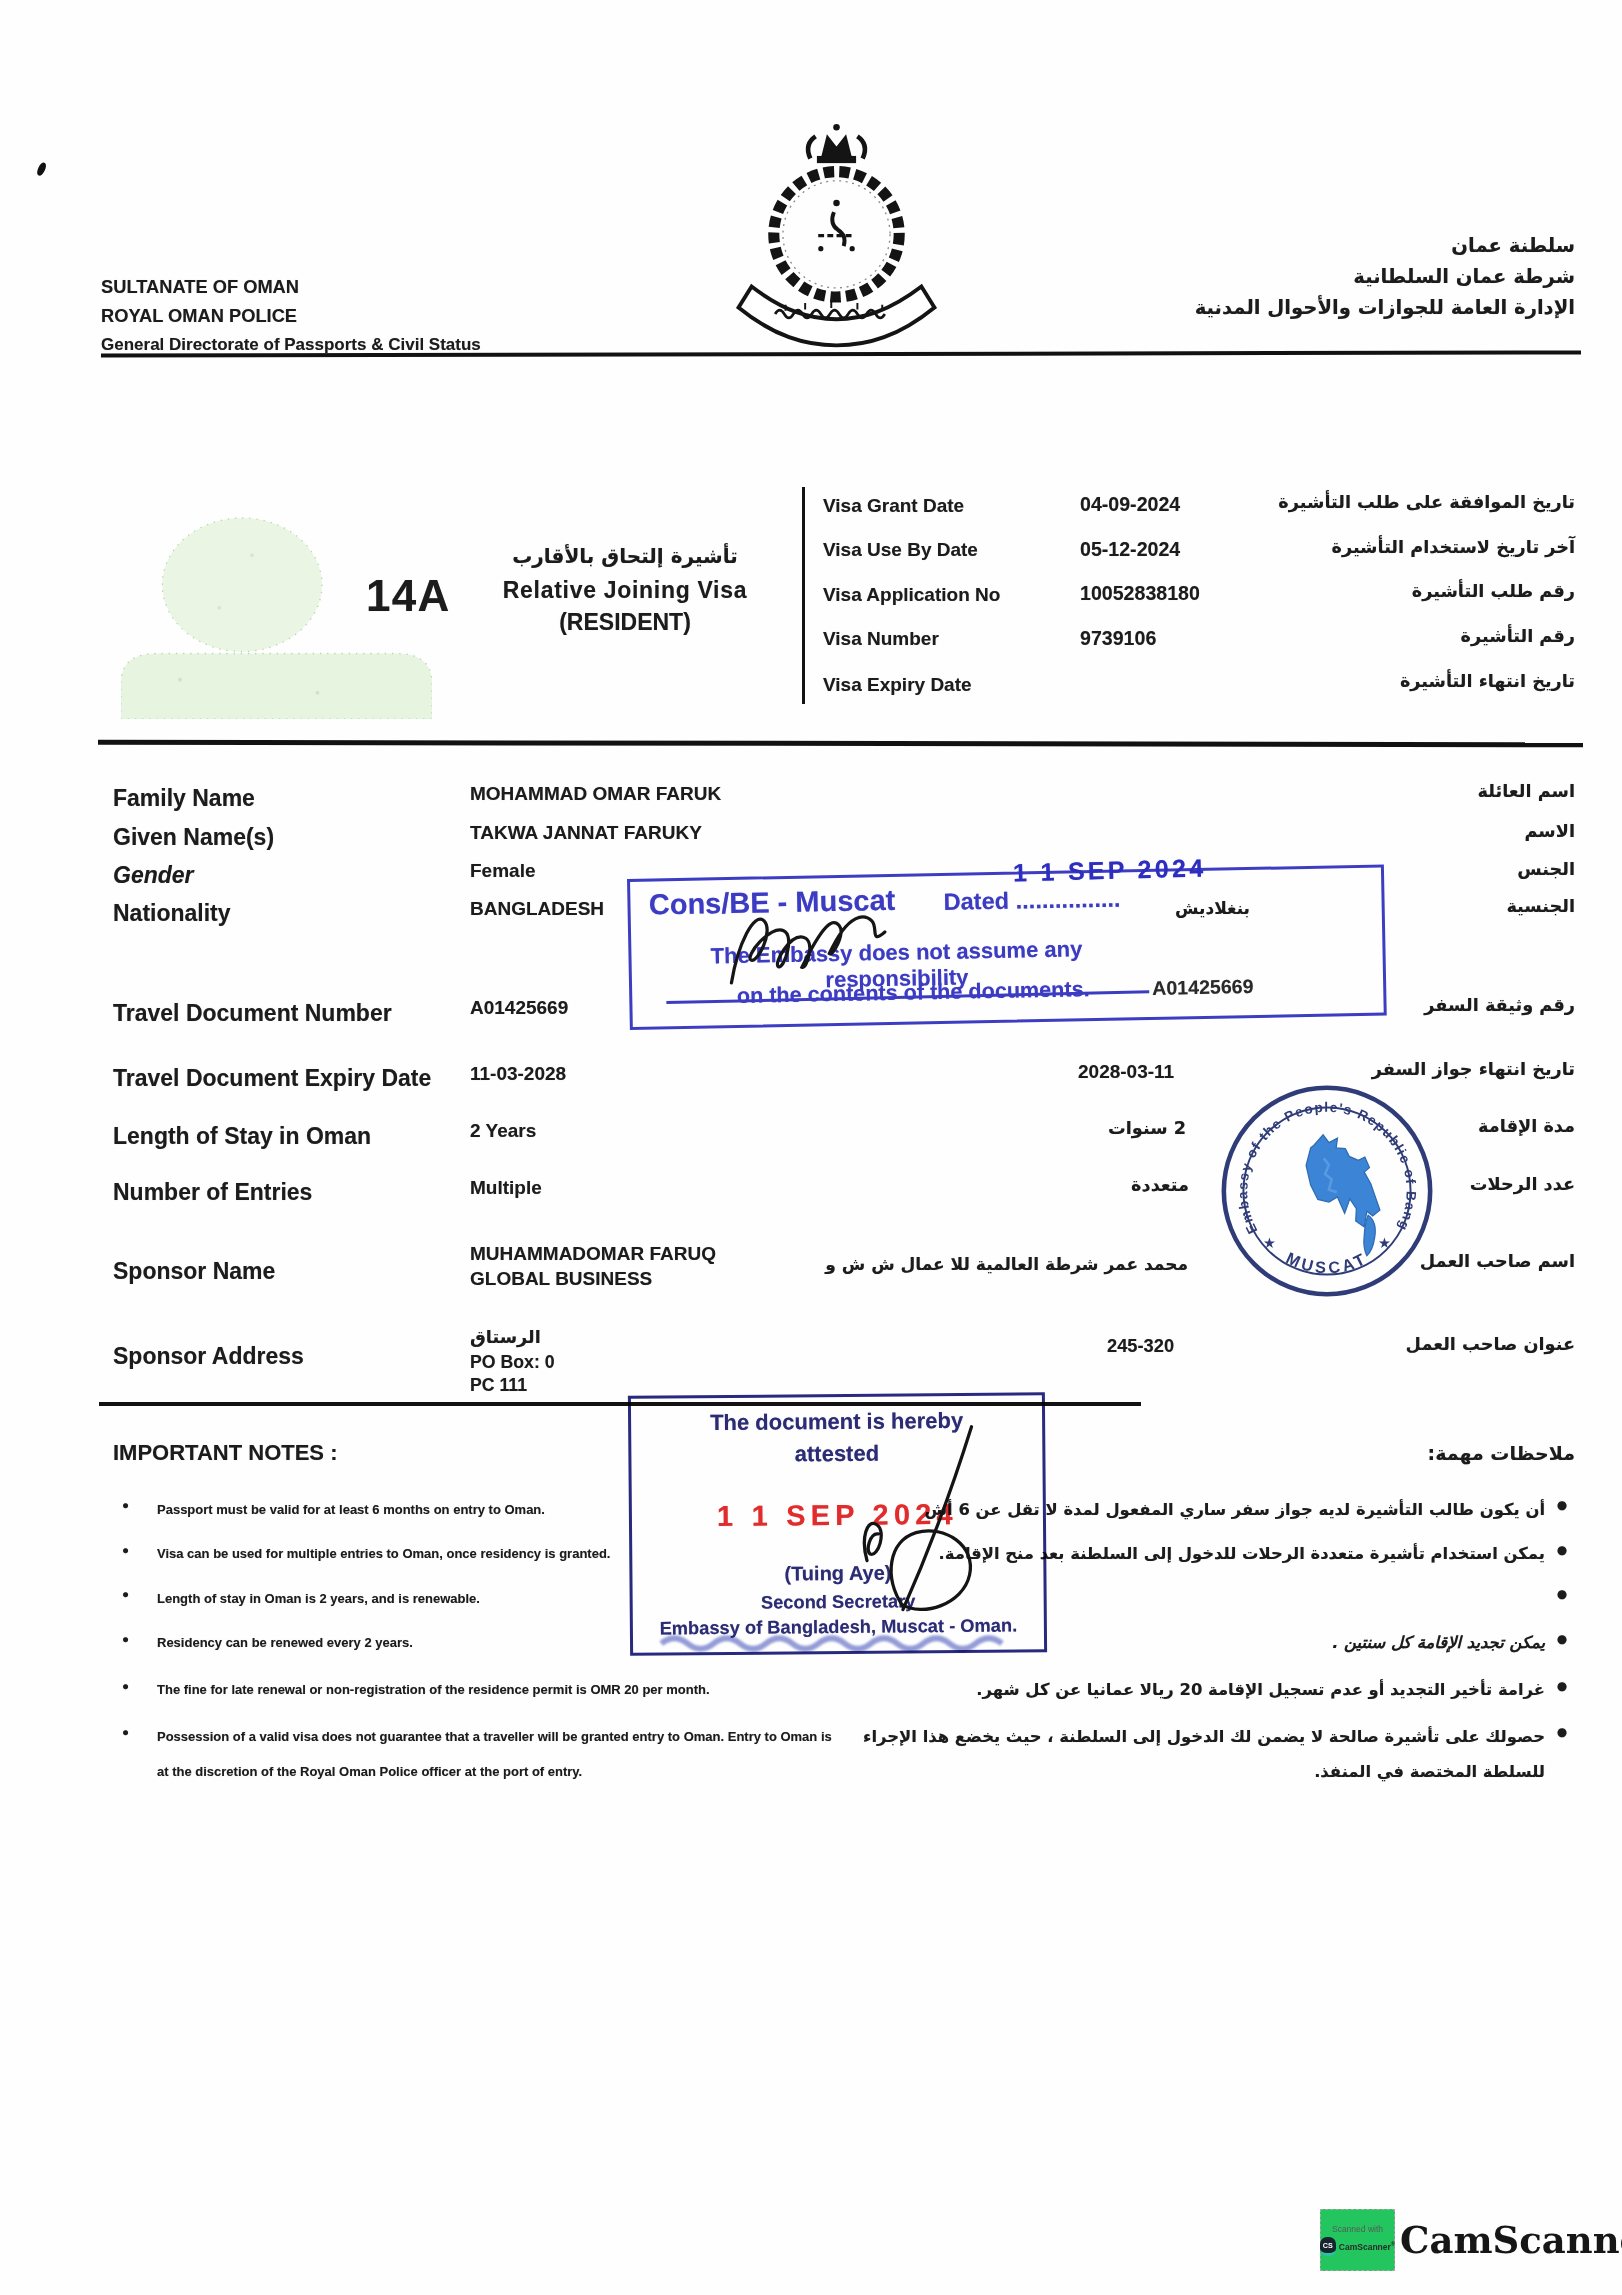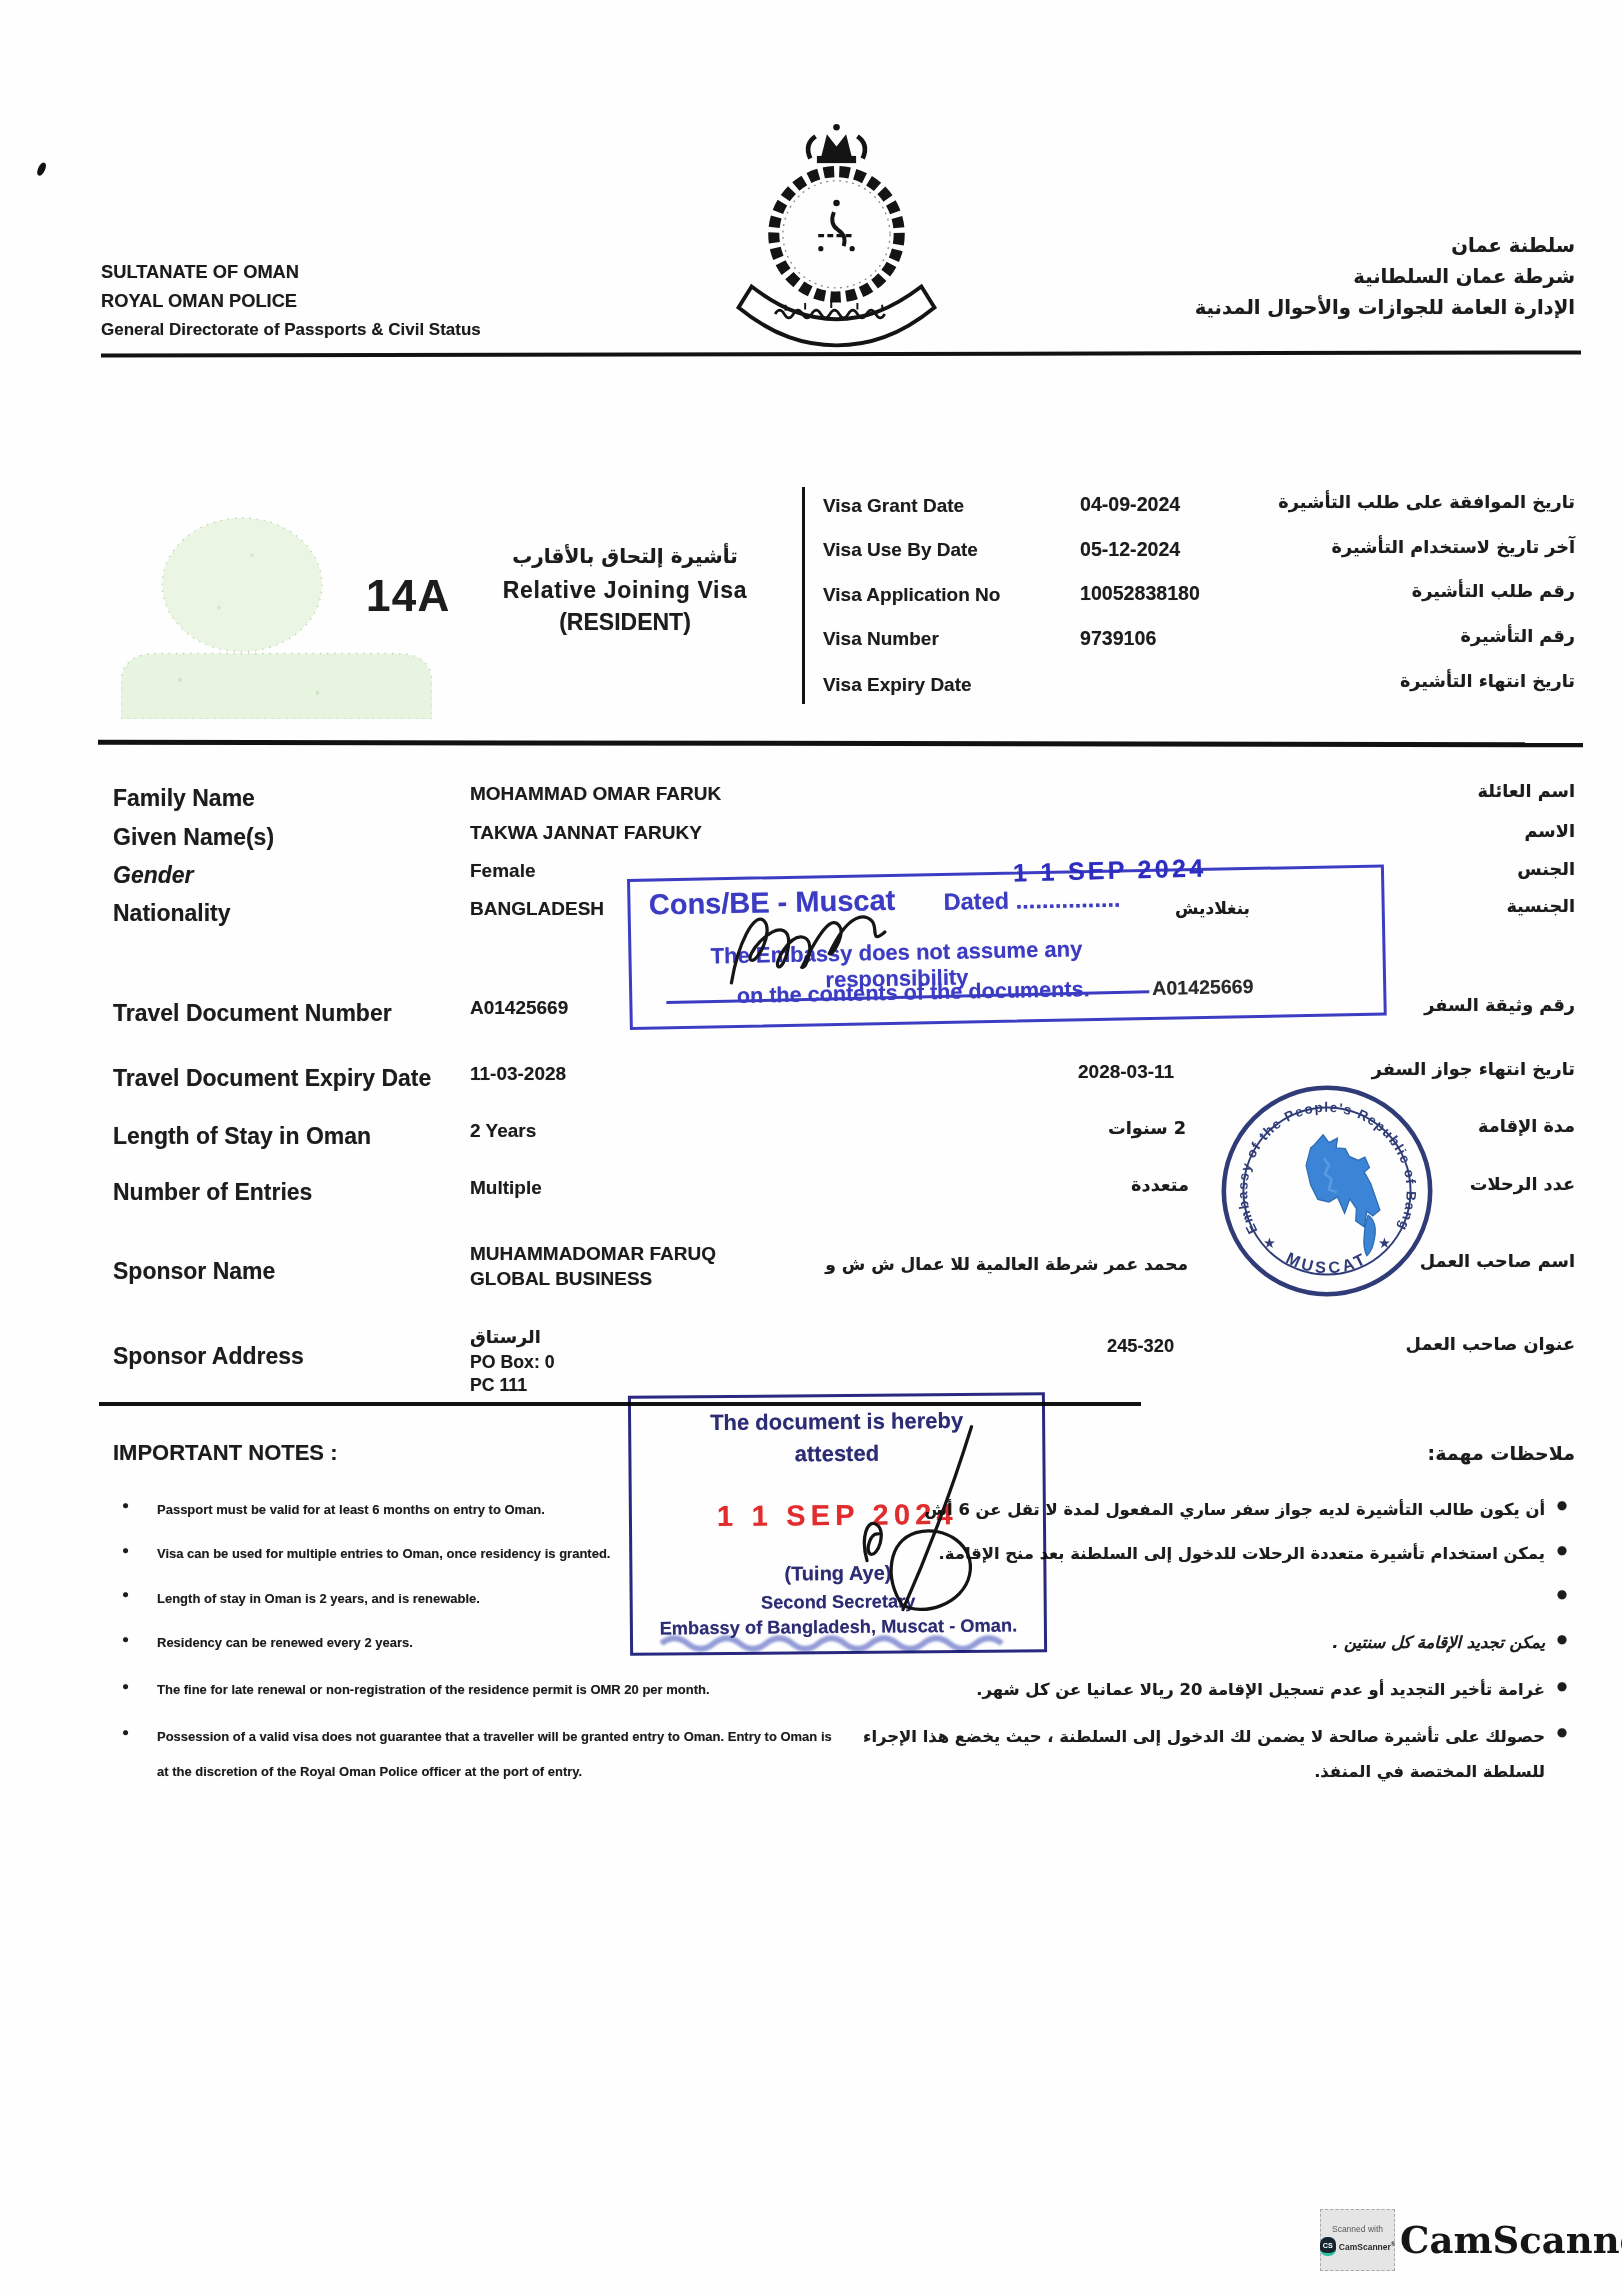--- a/index.html
+++ b/index.html
@@ -15,38 +15,38 @@
   .vlbl{font-size:19px;}
   .vval{font-size:19.6px;}
   .note-en{font-size:13px;line-height:34px;width:681px;}
   .note-ar{font-size:16.4px;line-height:34px;width:746px;text-align:right;}
   .dot{font-size:11.8px;}
   .stampblue{color:#2d2dc0;font-weight:700;text-shadow:0 0 0.7px rgba(45,45,192,.5);}
   .stamp-box{border:3.3px solid #2e2ec0;opacity:.93;mix-blend-mode:multiply;}
   .attest-box{border:3.3px solid #1d1d78;opacity:.95;mix-blend-mode:multiply;color:#20206e;}
   .attest-box div{text-shadow:0 0 0.7px rgba(30,30,110,.5);}
   .center{text-align:center;width:100%;}
-  .badge{border:1.3px dashed #a8a8a8;background:#e5e5e5;display:flex;flex-direction:column;
+  .badge{border:1.3px dashed #a8a8a8;background:#22c55e;display:flex;flex-direction:column;
          align-items:center;justify-content:center;gap:3.3px;}
   .badge .sw{font-size:8.5px;color:#5a5a5a;font-weight:400;font-family:"Liberation Sans",sans-serif;}
   .csrow{display:flex;align-items:center;gap:3.3px;}
   .csicon{width:15.7px;height:15.7px;background:#16242e;border-radius:7px;border-bottom:3.3px solid #2cc2a5;
           color:#fff;font-size:7.2px;font-weight:700;display:flex;align-items:center;justify-content:center;}
   .csname{font-size:8.5px;font-weight:700;color:#2b2b2b;}
   .brand{font-family:"DejaVu Serif",serif;font-weight:700;font-size:37px;color:#161616;}
   sup{font-size:5.9px;}
 </style>
 </head>
 <body>
 
 <div class="page">
 
   <div class="abs" style="left:38px;top:162px;width:6.5px;height:14.4px;background:#111;border-radius:50%;transform:rotate(25deg);"></div>
 
-  <div class="abs en" style="left:101px;top:257px;line-height:29px;">
+  <div class="abs en" style="left:101px;top:272px;line-height:29px;">
     <div style="font-size:18.3px;">SULTANATE OF OMAN</div>
     <div style="font-size:18.3px;">ROYAL OMAN POLICE</div>
     <div style="font-size:17px;">General Directorate of Passports &amp; Civil Status</div>
   </div>
 
   <div class="abs ar" style="right:47px;top:230px;line-height:31px;text-align:right;font-size:19.6px;">
     <div>سلطنة عمان</div>
     <div>شرطة عمان السلطانية</div>
     <div>الإدارة العامة للجوازات والأحوال المدنية</div>
   </div>

